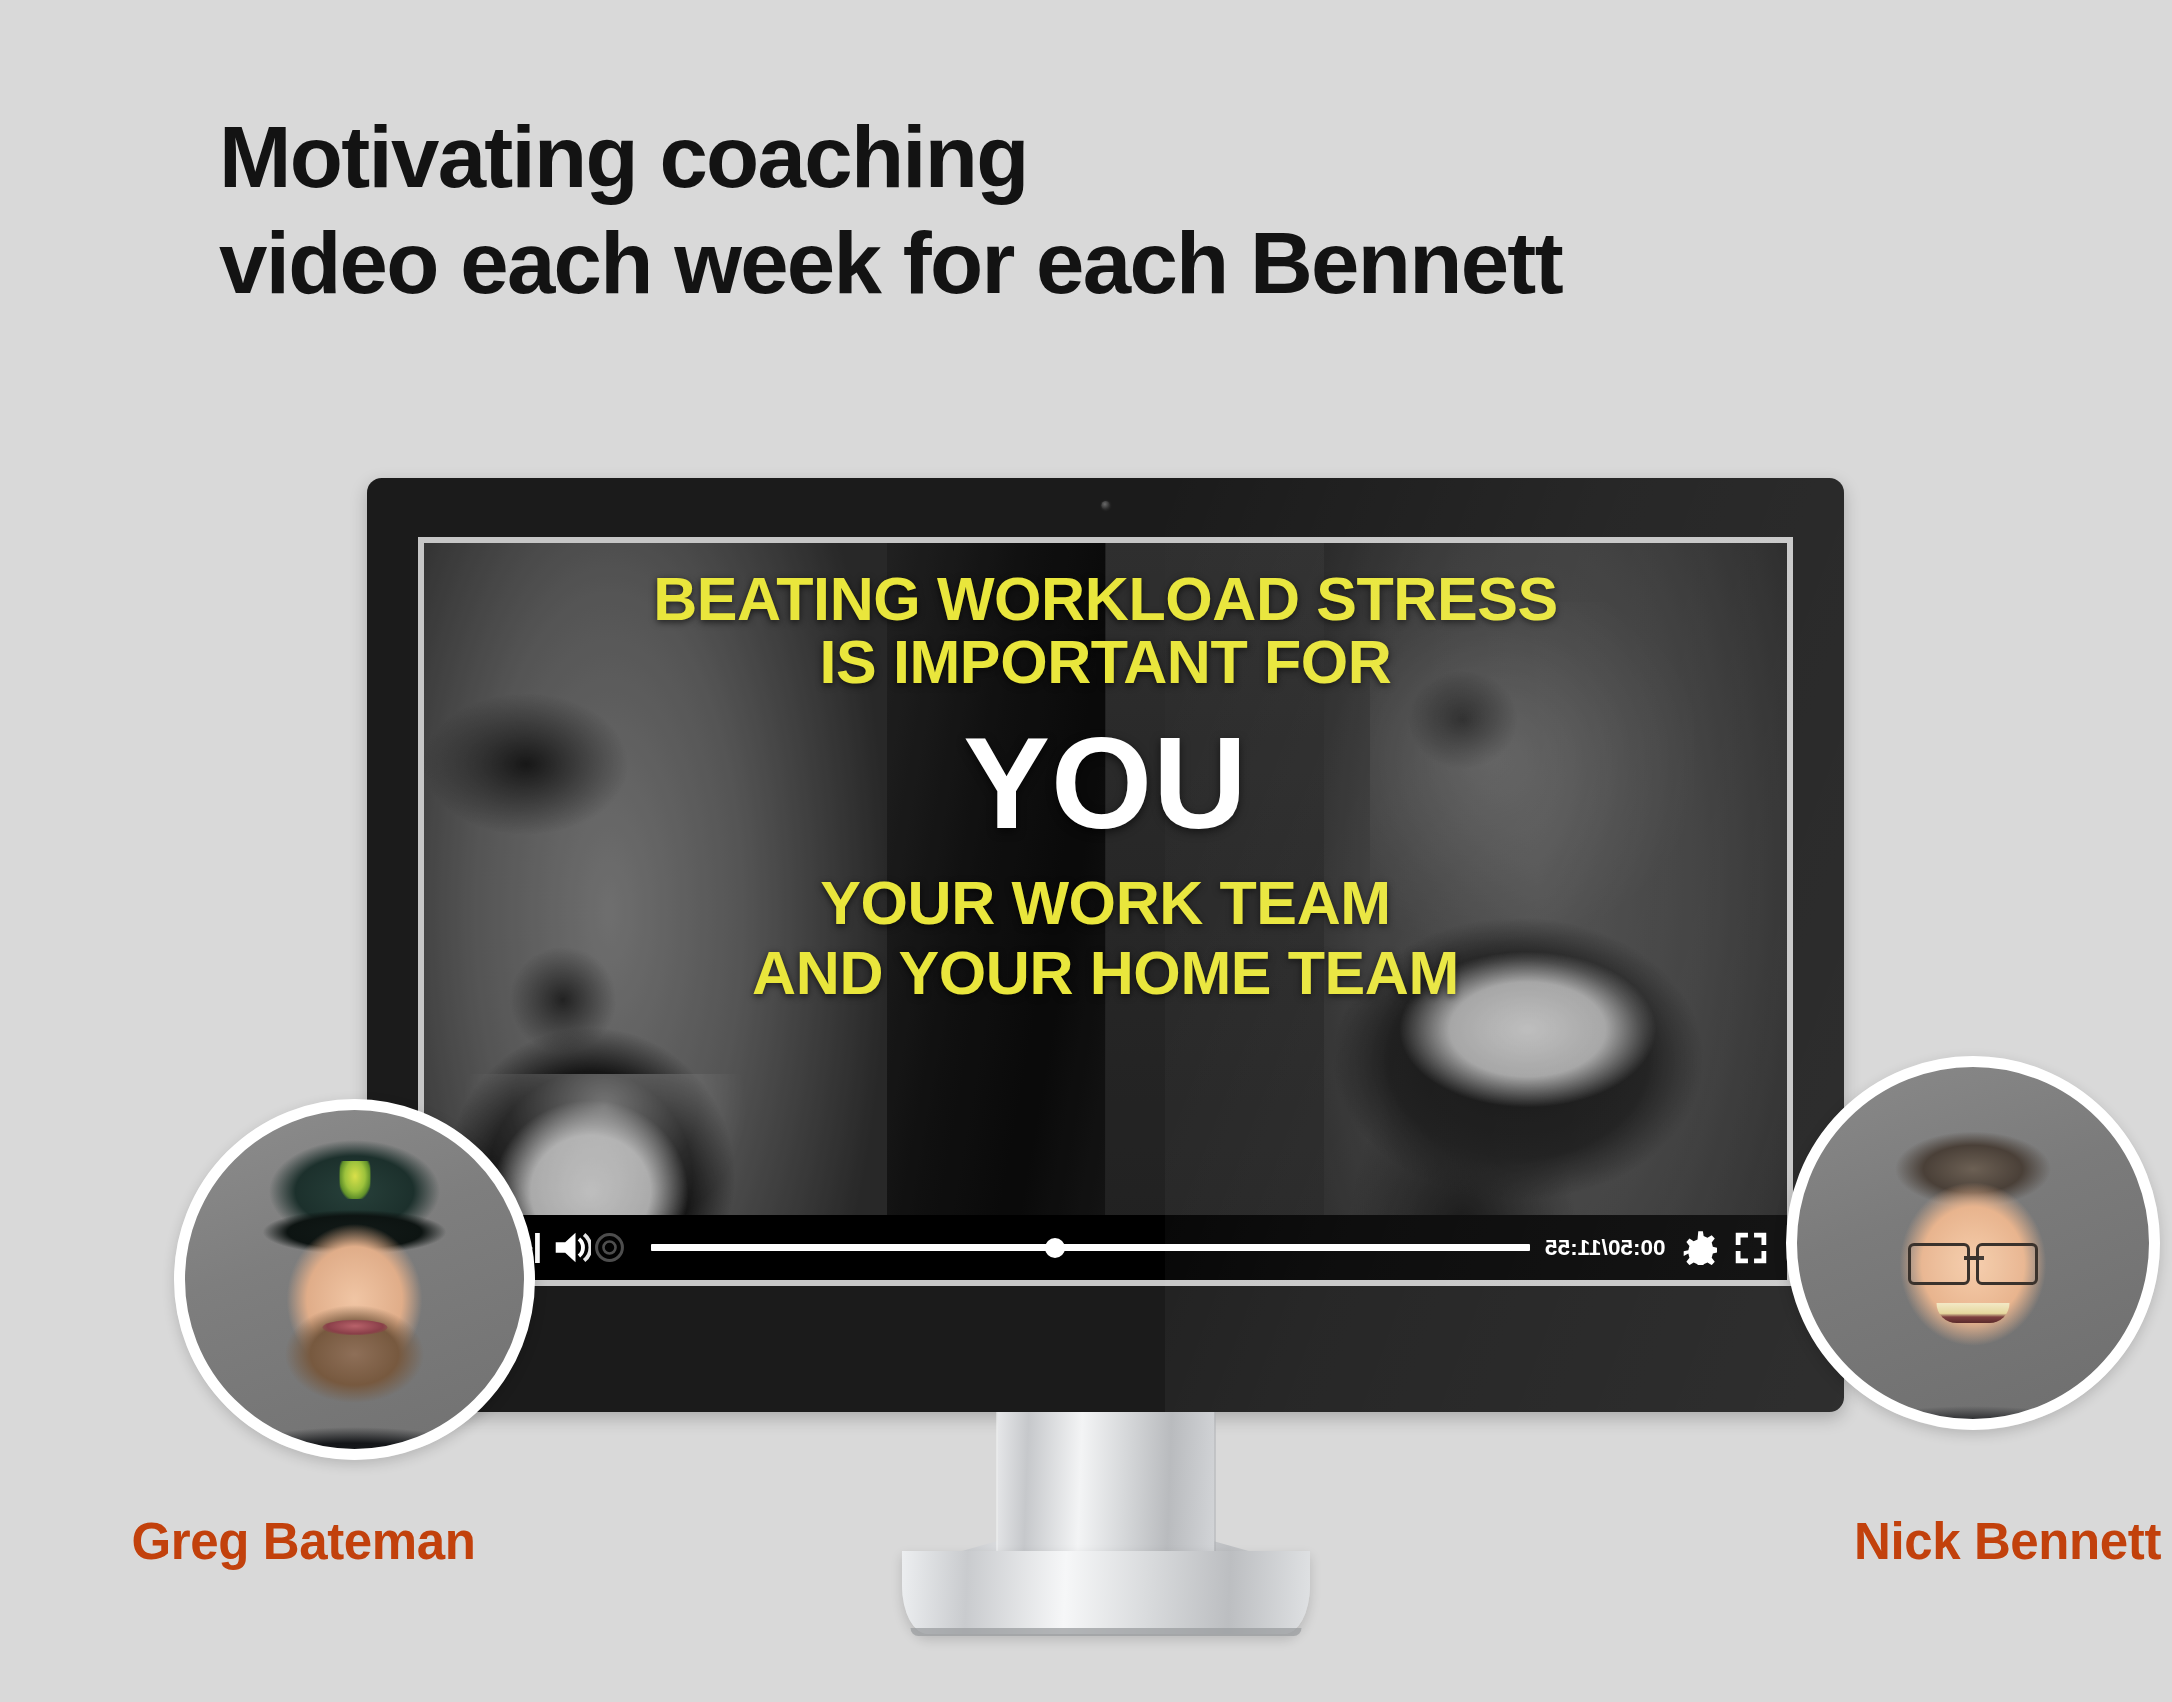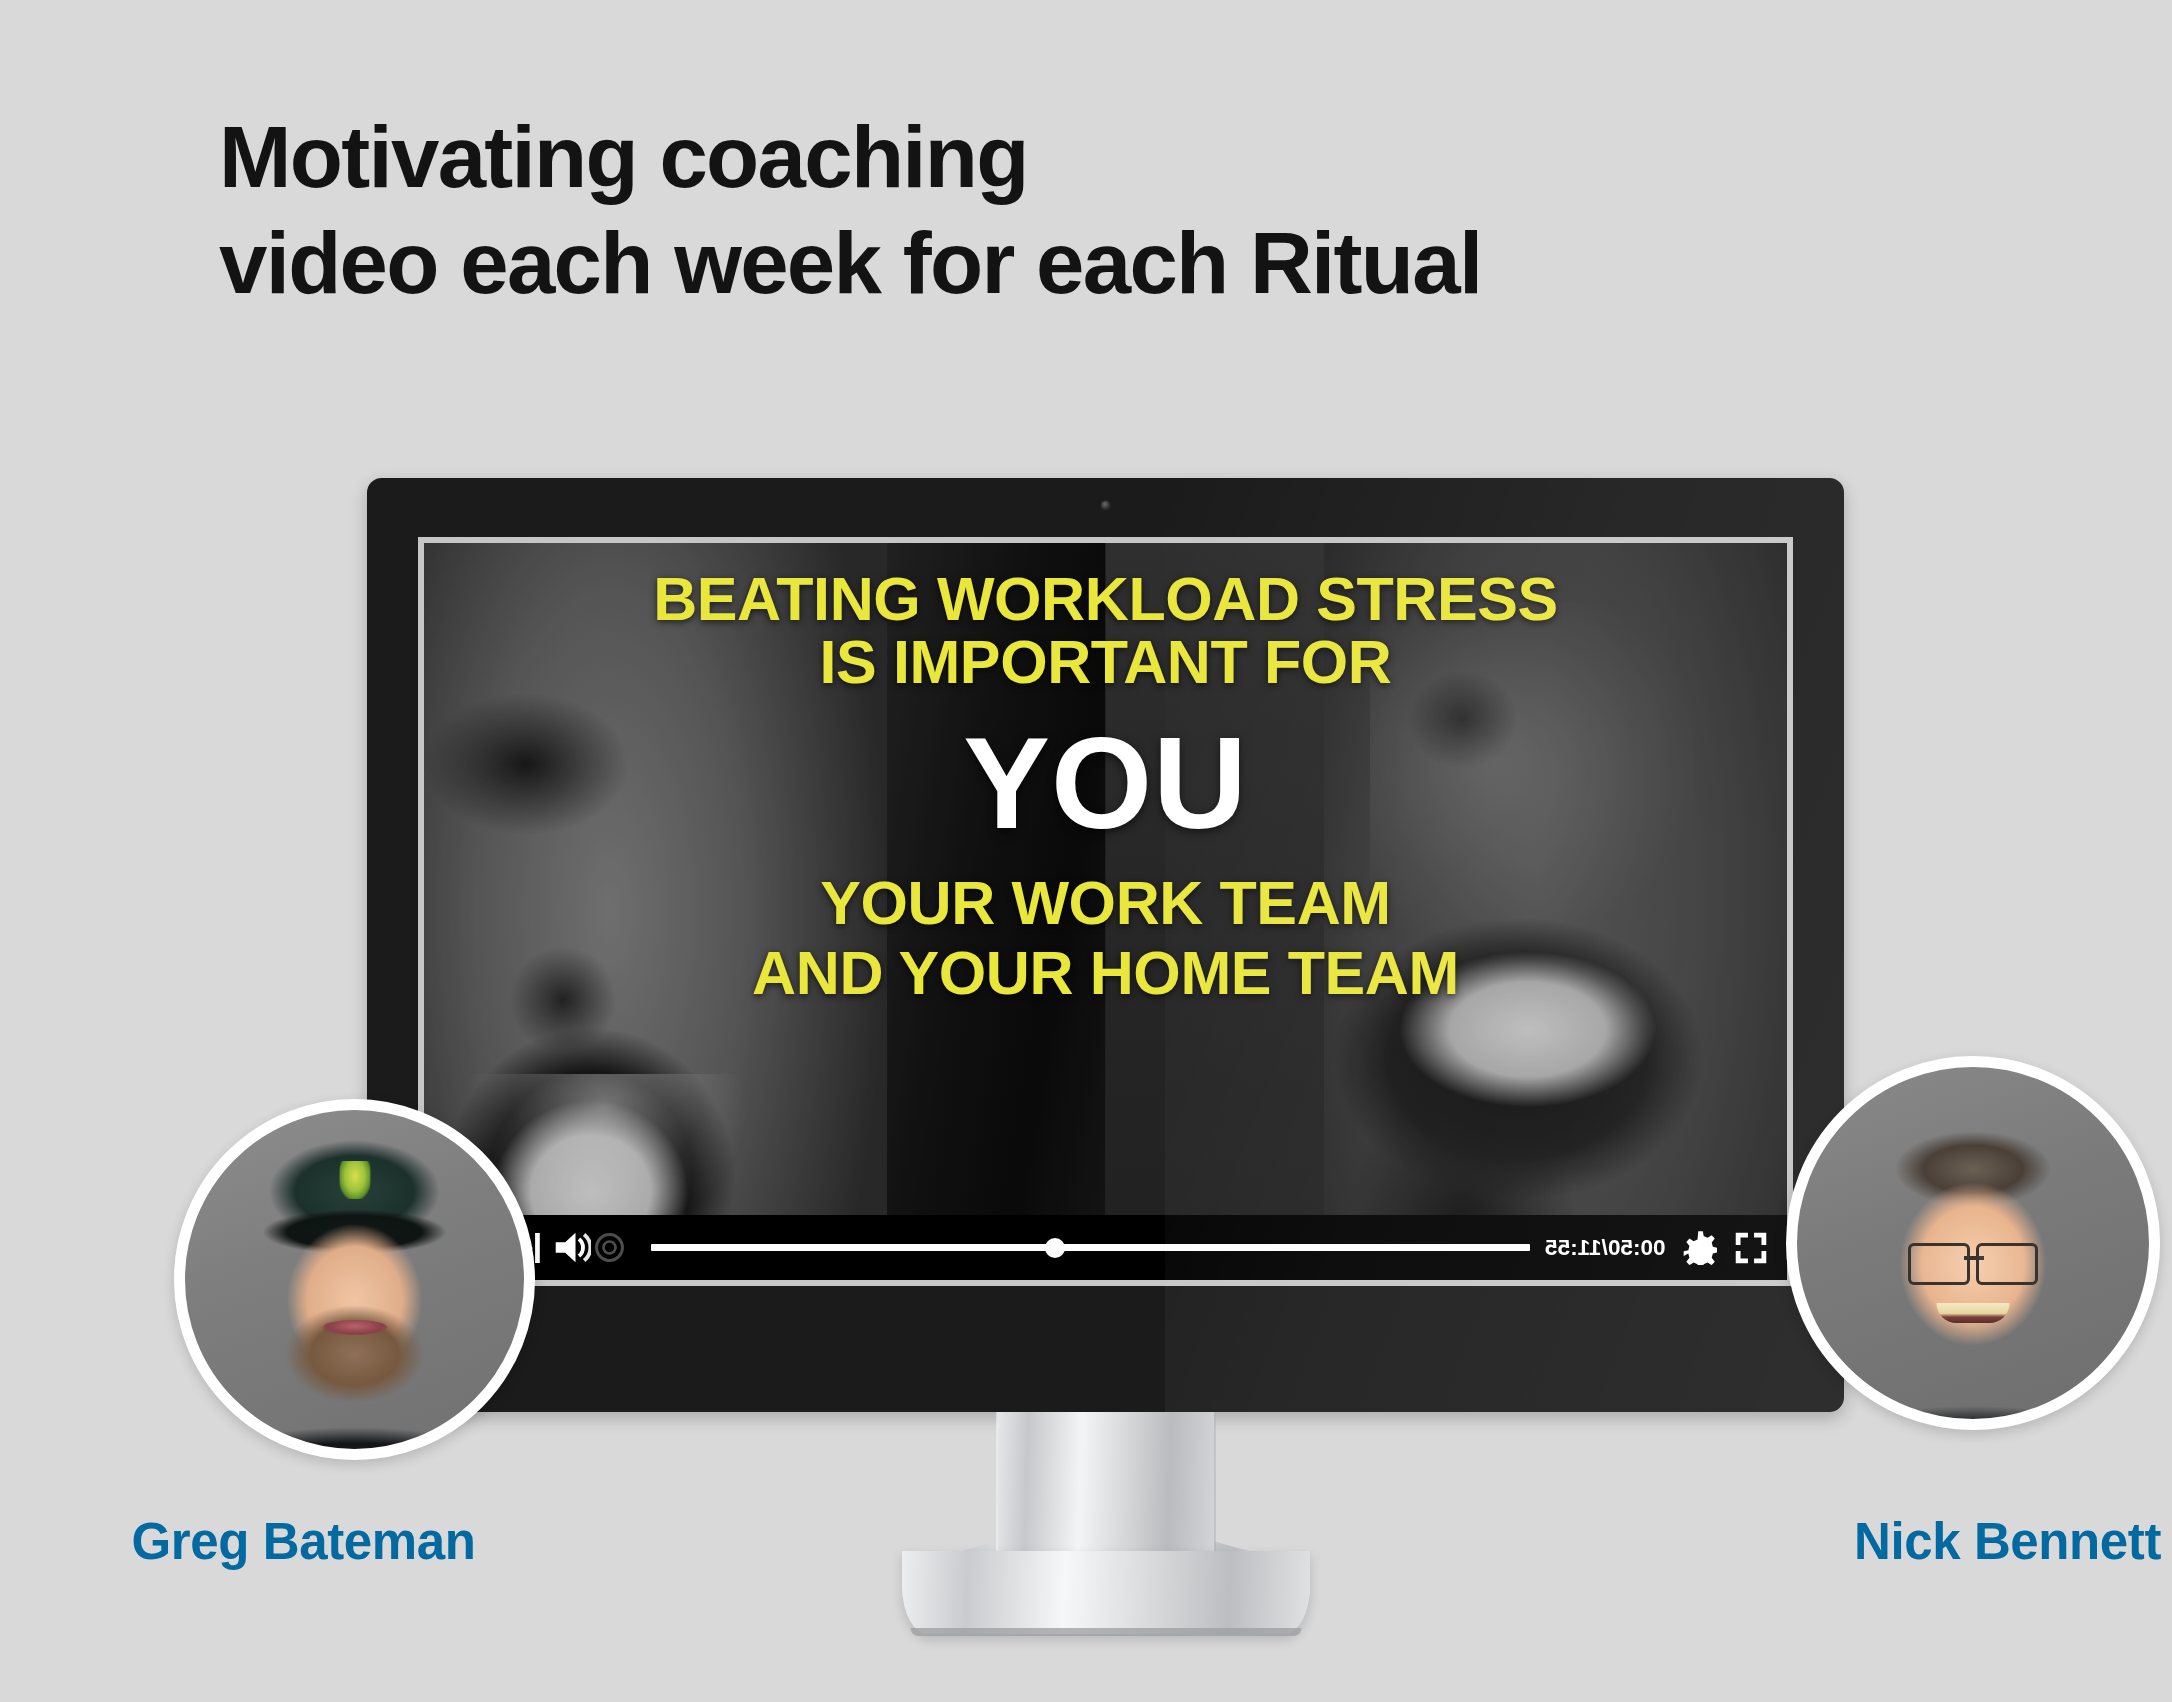--- a/index.html
+++ b/index.html
@@ -136,21 +136,21 @@
     background-image:linear-gradient(92deg,#edeff1 0%,#cbcdd0 16%,#f6f7f8 40%,#dadcde 60%,#bdbfc2 80%,#e0e2e4 100%);}
 
   
   .avatar-wrap{position:absolute;}
   .avatar{
     position:relative;width:100%;height:100%;border-radius:50%;
     border:11.3px solid #ffffff;box-sizing:border-box;overflow:hidden;
     box-shadow:0 4.3px 13px rgba(0,0,0,.16);}
   .av-name{
     position:absolute;left:0;right:0;text-align:center;
-    font-size:51px;font-weight:bold;color:#0369a1;letter-spacing:-0.4px;white-space:nowrap;}
+    font-size:51px;font-weight:bold;color:#c2410c;letter-spacing:-0.4px;white-space:nowrap;}
 
   
   #avatar-greg-wrap{left:174px;top:1099px;width:361px;height:361px;}
   #avatar-greg{background:
      
      radial-gradient(ellipse 90% 34% at 50% 118%, #1e2024 0%, #141619 58%, rgba(0,0,0,0) 72%),
      
      radial-gradient(ellipse 27% 19% at 50% 72%, #8e6f58 0%, #77593f 48%, rgba(0,0,0,0) 76%),
      
      radial-gradient(ellipse 25% 28% at 50% 56%, #f0c5a4 0%, #e0ad89 56%, rgba(0,0,0,0) 80%),
@@ -182,21 +182,21 @@
   #bridge{position:absolute;left:56px;top:13px;width:20px;height:3.9px;background:#3a322c;}
   #nick-smile{position:absolute;left:50%;top:67%;transform:translateX(-50%);
      width:73px;height:20px;border-radius:0 0 36px 36px;
      background:linear-gradient(#f3e9c6 0%,#e5d79e 52%,#7d3f3f 70%,#5b2b2b 100%);}
   #name-nick{top:1512px;left:1747px;width:521px;text-align:center;}
 </style>
 </head>
 <body>
 
 <div id="headline">Motivating coaching
-video each week for each Ritual</div>
+video each week for each Bennett</div>
 
 <div id="monitor">
 
   <div id="bezel">
     <div id="webcam"></div>
 
     <div id="screen-frame">
       <div id="screen">
 
         <div class="face" id="face-left"></div>

